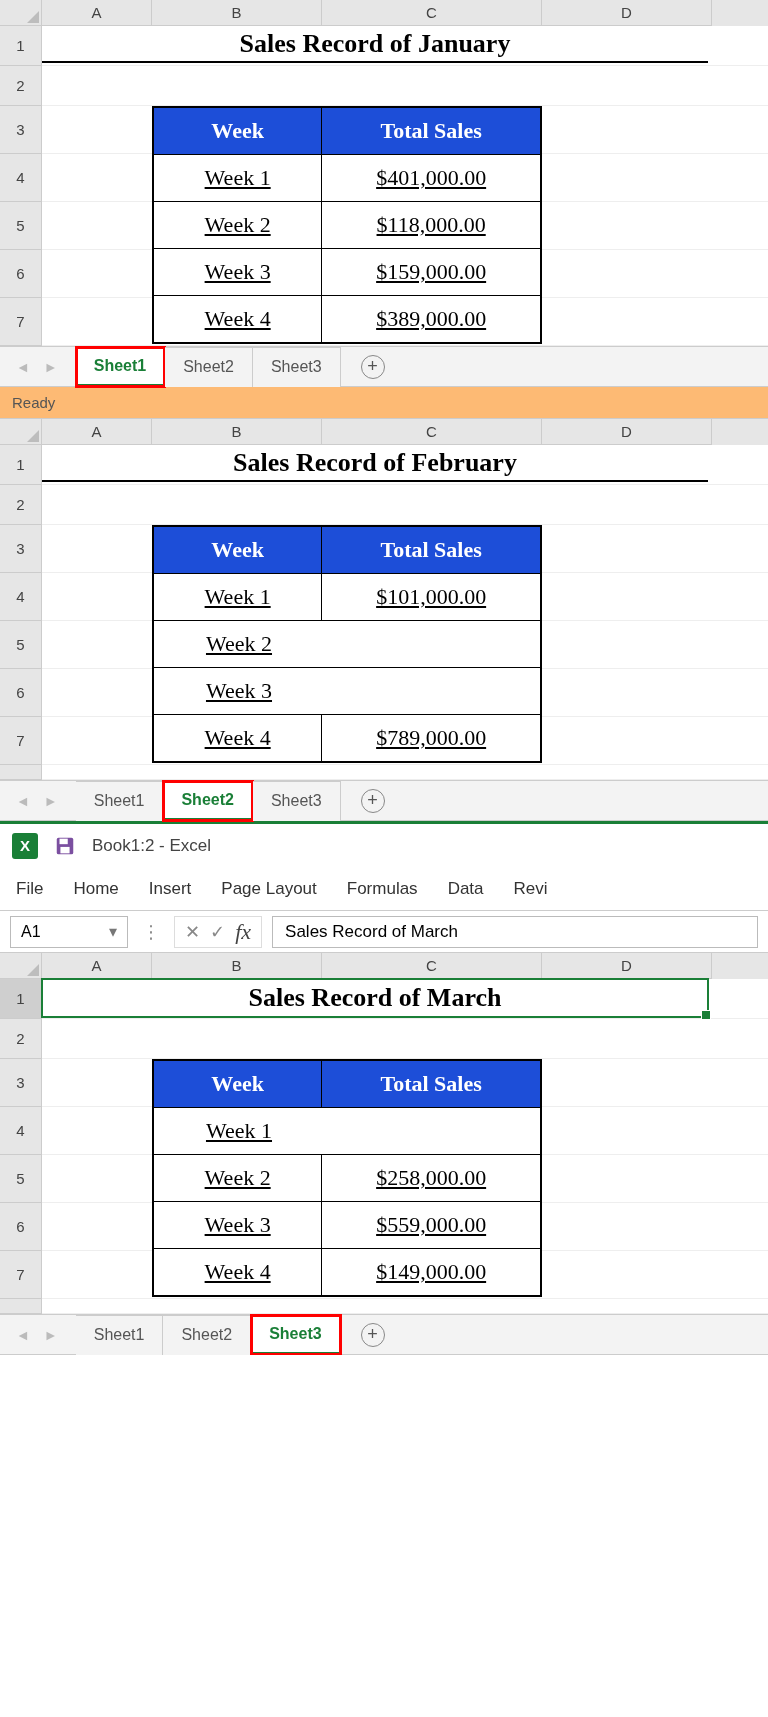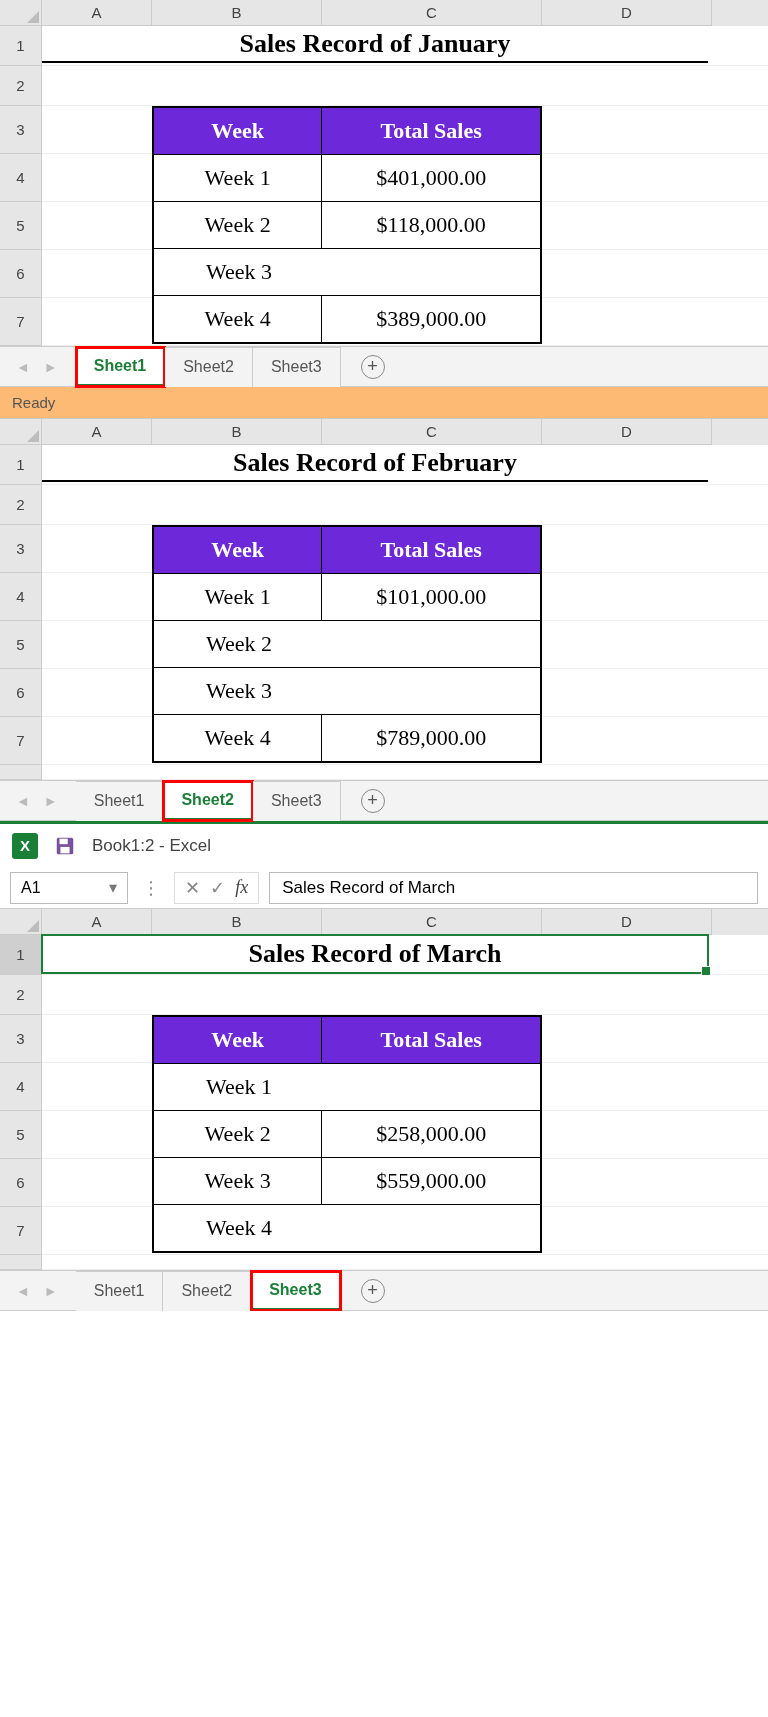--- a/index.html
+++ b/index.html
@@ -53,31 +53,31 @@
   .sel-frame::after{
     content:""; position:absolute; right:-4px; bottom:-4px; width:8px; height:8px;
     background:#1a7f37; border:1px solid #fff;
   }
   
   .dtable {
     position:absolute; left:110px; width:390px;
     border:2px solid #000;
   }
   .dtable .dhead{
-    display:flex; background:#6d28d9; color:#fff; font-family:"Times New Roman",serif;
+    display:flex; background:#1d4ed8; color:#fff; font-family:"Times New Roman",serif;
     font-weight:bold; font-size:22px;
   }
   .dtable .dhead div, .dtable .drow div{
     height:46px; display:flex; align-items:center; justify-content:center;
     border-right:1px solid #000;
   }
   .dtable .dhead div:last-child, .dtable .drow div:last-child{ border-right:none;}
   .dtable .drow{
     display:flex; font-family:"Times New Roman",serif; font-size:22px; color:#000;
-    border-top:1px solid #000; background:#fff;
+    border-top:1px solid #000; background:#fff;text-decoration:underline;
   }
   .dtc1{width:170px;} .dtc2{width:220px;}
   
   .sheet-body{ position:relative; }
   .overlay-table{ position:absolute; left:42px; top:80px; }
   
   .tabbar {
     display:flex; align-items:center; height:40px; background:#f3f3f3;
     border-top:1px solid #ccc; font-size:16px; color:#555;
     padding-left:10px;
@@ -109,21 +109,21 @@
   .fbar {
     display:flex; align-items:center; height:42px; background:#fff; gap:10px;
     padding:4px 10px; border-bottom:1px solid #ccc;
   }
   .namebox{
     width:118px; height:32px; border:1px solid #bbb; display:flex; align-items:center; padding:0 10px;
     font-size:16px; justify-content:space-between;
   }
   .namebox .dd{color:#777;}
   .fx-btns{display:flex; align-items:center; gap:10px; color:#888; font-size:18px; border:1px solid #ddd; height:32px; padding:0 10px;}
-  .fx-label{font-style:italic; font-family:"Times New Roman",serif; font-size:18px; color:#444;}
+  .fx-label{font-style:italic; font-family:"Times New Roman",serif; font-size:22px; color:#444;}
   .fx-input{flex:1; height:32px; border:1px solid #bbb; padding:0 12px; font-size:17px; display:flex; align-items:center;}
   .dots{color:#888; font-size:18px; padding:0 4px;}
 </style>
 </head>
 <body>
 
 <div class="panel">
   <div class="col-headers">
     <div class="corner">
       <svg width="12" height="12">
@@ -177,20 +177,21 @@
         <div class="drow">
             <div class="dtc1">Week 1</div>
             <div class="dtc2">$401,000.00</div>
           </div>
         <div class="drow">
             <div class="dtc1">Week 2</div>
             <div class="dtc2">$118,000.00</div>
           </div>
         <div class="drow">
             <div class="dtc1">Week 3</div>
+            <div class="dtc2">$159,000.00</div>
           </div>
         <div class="drow">
             <div class="dtc1">Week 4</div>
             <div class="dtc2">$389,000.00</div>
           </div>
       </div>
     </div>
   </div>
   <div class="tabbar">
     <div class="nav-btns">
@@ -296,20 +297,29 @@
     <div class="xl-icon">
         <span>X</span>
       </div>
     <svg class="save-icon" viewBox="0 0 24 24">
         <rect x="3" y="3" width="18" height="18" rx="2" fill="#7b4fa0"></rect>
         <rect x="6" y="4" width="9" height="6" fill="#fff"></rect>
         <rect x="7" y="13" width="10" height="7" fill="#fff"></rect>
       </svg>
     <span>Book1:2  -  Excel</span>
   </div>
+  <div class="ribbon">
+    <span>File</span>
+    <span>Home</span>
+    <span>Insert</span>
+    <span>Page Layout</span>
+    <span>Formulas</span>
+    <span>Data</span>
+    <span>Revi</span>
+  </div>
   <div class="fbar">
     <div class="namebox">
       <span>A1</span>
       <span class="dd">▾</span>
     </div>
     <span class="dots">⋮</span>
     <div class="fx-btns">
       <span>✕</span>
       <span>✓</span>
       <span class="fx-label">fx</span>
@@ -380,20 +390,21 @@
         <div class="drow">
             <div class="dtc1">Week 2</div>
             <div class="dtc2">$258,000.00</div>
           </div>
         <div class="drow">
             <div class="dtc1">Week 3</div>
             <div class="dtc2">$559,000.00</div>
           </div>
         <div class="drow">
             <div class="dtc1">Week 4</div>
+            <div class="dtc2">$149,000.00</div>
           </div>
       </div>
     </div>
   </div>
   <div class="tabbar">
     <div class="nav-btns">
         <span>◄</span>
         <span>►</span>
       </div>
     <div class="tab">Sheet1</div>

